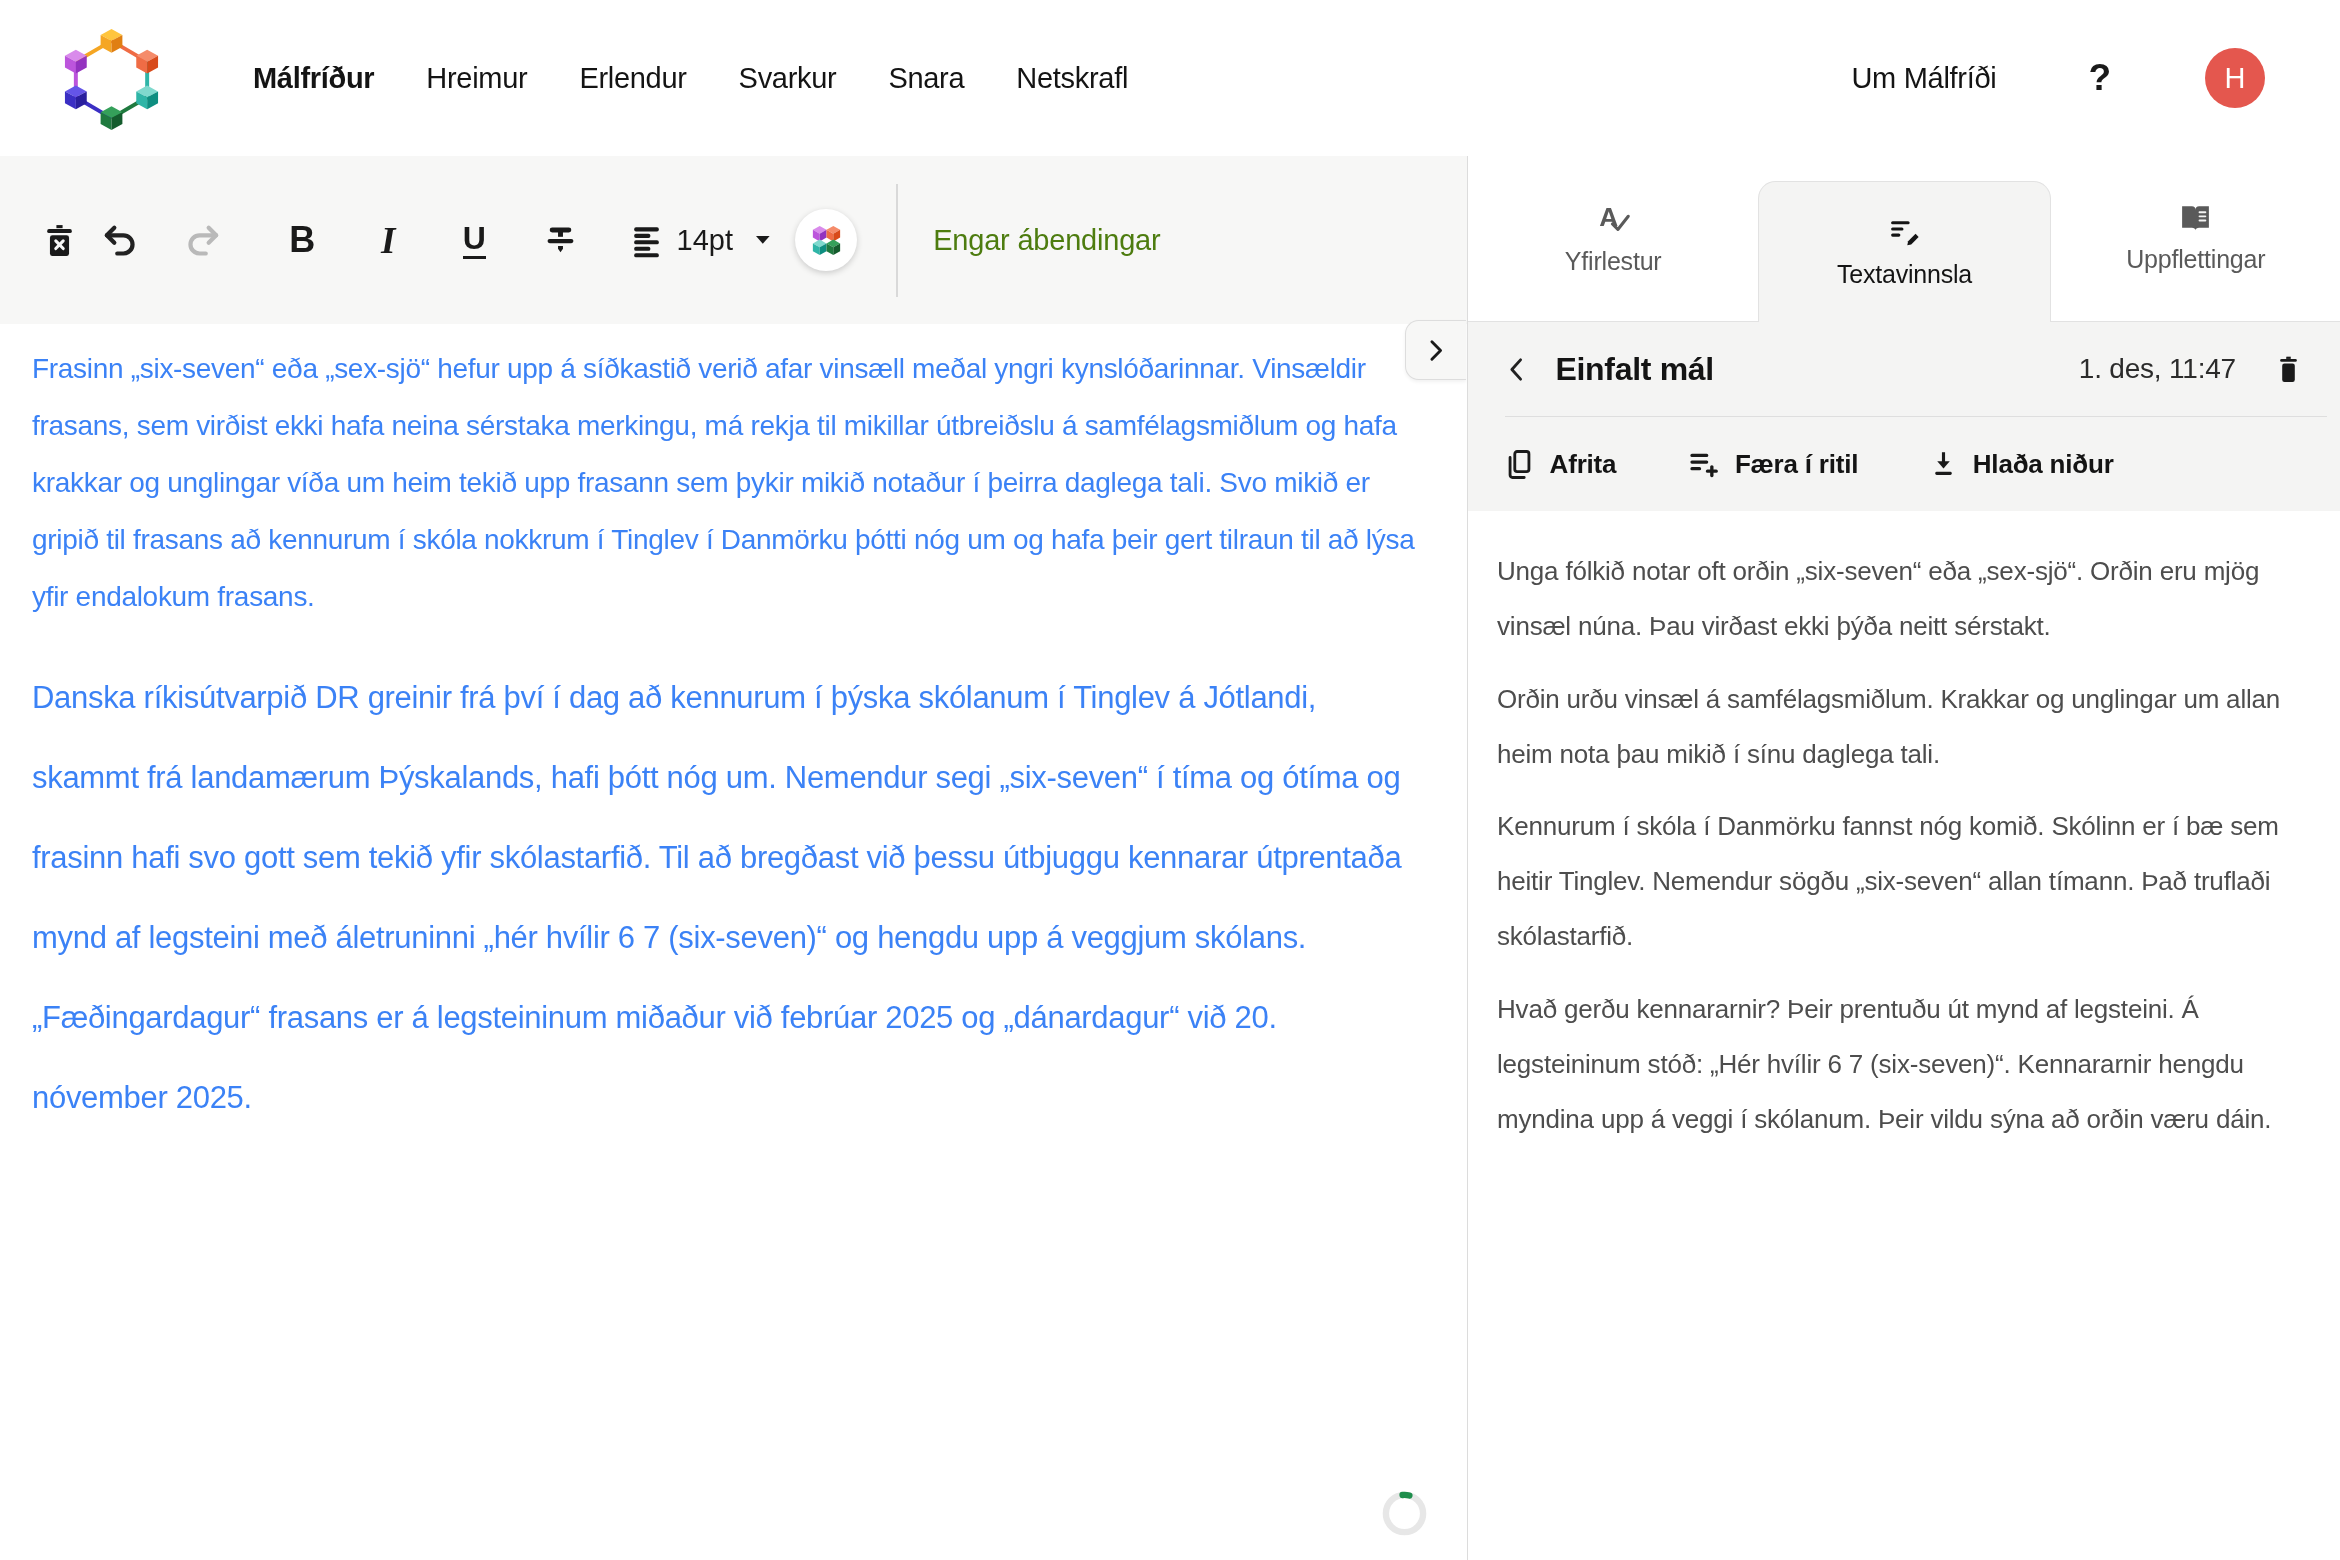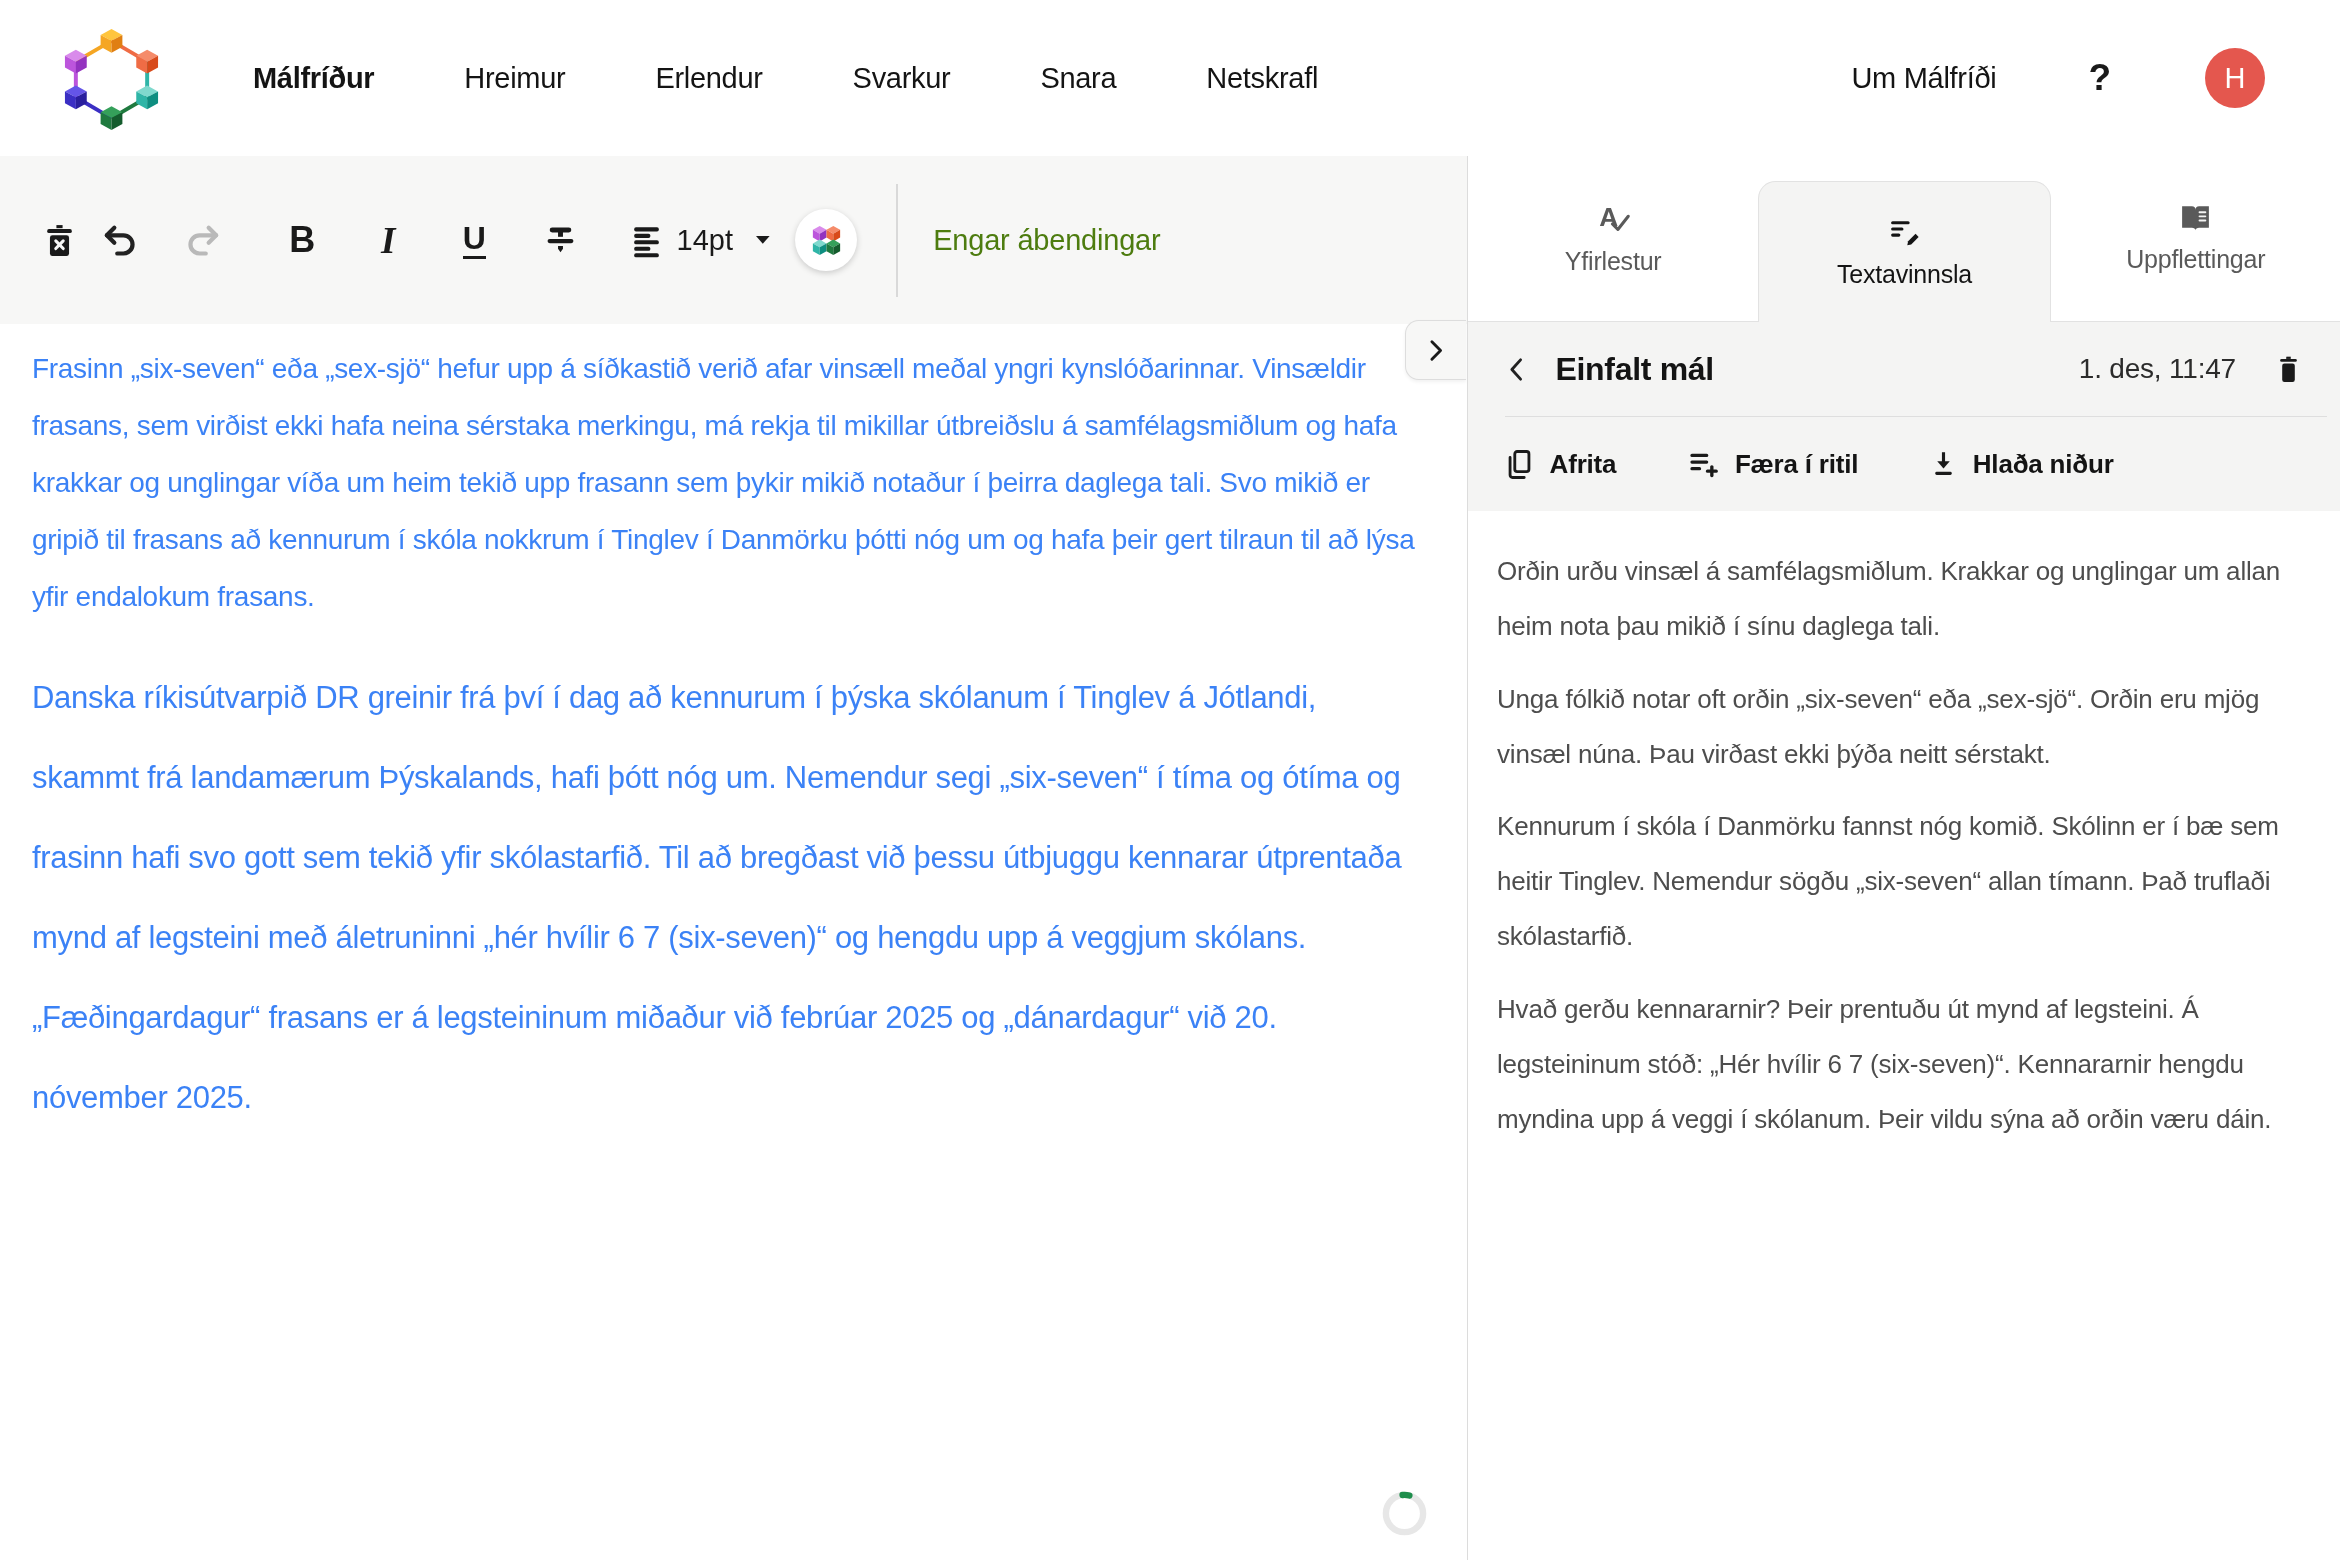--- a/index.html
+++ b/index.html
@@ -3,21 +3,21 @@
 <meta charset="utf-8">
 <style>
   html,body{margin:0;padding:0;}
   body{width:2341px;height:1560px;font-family:"Liberation Sans",sans-serif;background:#fff;color:#111;}
   .app{position:relative;width:2341px;height:1560px;overflow:hidden;background:#fff;}
 
   
   .top-header{position:absolute;left:0;top:0;width:2341px;height:156px;display:flex;align-items:center;
     padding:0 76px 0 60px;box-sizing:border-box;background:#fff;}
   .logo{width:103px;height:113px;margin-right:90px;flex:0 0 auto;cursor:pointer;}
-  .main-nav{display:flex;align-items:center;gap:90px;}
+  .main-nav{display:flex;align-items:center;gap:52px;}
   .nav-item{font-size:29px;color:#141414;letter-spacing:-0.3px;cursor:pointer;white-space:nowrap;}
   .nav-item.active{font-weight:700;}
   .header-spacer{flex:1;}
   .about-link{font-size:29px;color:#141414;letter-spacing:-0.3px;cursor:pointer;white-space:nowrap;}
   .help-btn{font-size:37px;font-weight:700;color:#1a1a1a;margin-left:92px;cursor:pointer;}
   .avatar{width:60px;height:60px;border-radius:50%;background:#E4574E;color:#fff;display:flex;align-items:center;
     justify-content:center;font-size:29px;margin-left:94px;cursor:pointer;}
 
   
   .toolbar{position:absolute;left:0;top:156px;width:1467px;height:168px;background:#f7f7f6;display:flex;
@@ -321,21 +321,21 @@
                 <polygon points="6.4,10 17.6,10 12,16.6"></polygon>
                 <rect x="4.6" y="19.6" width="14.8" height="2.8" rx="1.3"></rect>
               </g>
             </svg>
           <span class="action-label">Hlaða niður</span>
         </span>
       </div>
     </div>
 
     <div class="panel-content">
+      <p>Unga fólkið notar oft orðin „six-seven“ eða „sex-sjö“. Orðin eru mjög vinsæl núna. Þau virðast ekki þýða neitt sérstakt.</p>
       <p>Orðin urðu vinsæl á samfélagsmiðlum. Krakkar og unglingar um allan heim nota þau mikið í sínu daglega tali.</p>
-      <p>Unga fólkið notar oft orðin „six-seven“ eða „sex-sjö“. Orðin eru mjög vinsæl núna. Þau virðast ekki þýða neitt sérstakt.</p>
       <p>Kennurum í skóla í Danmörku fannst nóg komið. Skólinn er í bæ sem heitir Tinglev. Nemendur sögðu „six-seven“ allan tímann. Það truflaði skólastarfið.</p>
       <p>Hvað gerðu kennararnir? Þeir prentuðu út mynd af legsteini. Á legsteininum stóð: „Hér hvílir 6 7 (six-seven)“. Kennararnir hengdu myndina upp á veggi í skólanum. Þeir vildu sýna að orðin væru dáin.</p>
     </div>
   </div>
 
 </div>
 
 
 </body></html>

